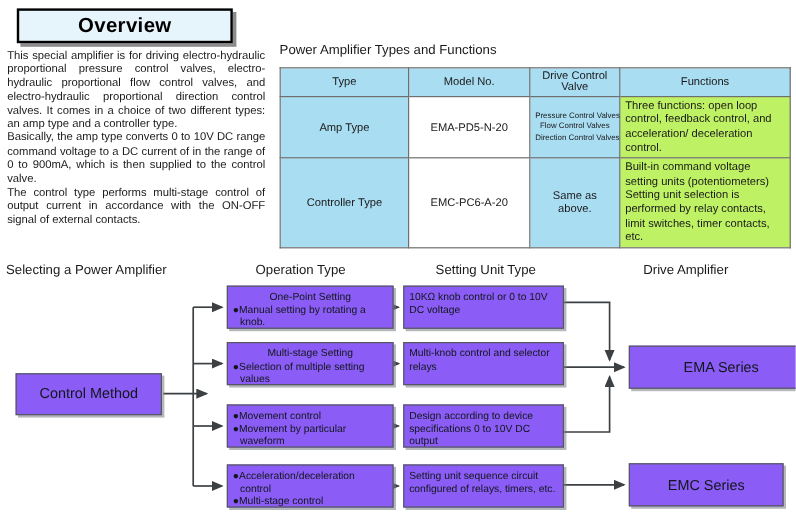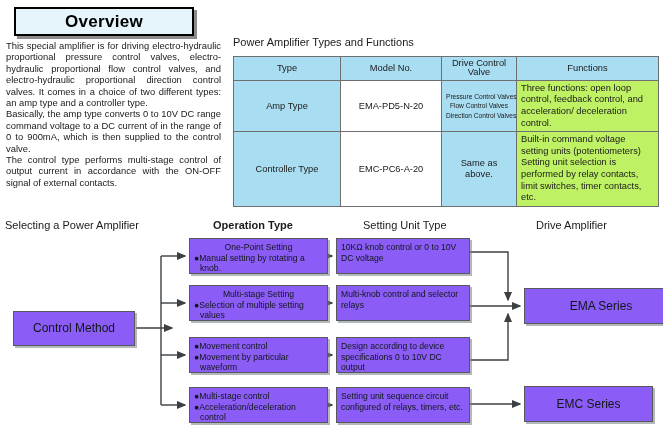--- a/index.html
+++ b/index.html
@@ -58,21 +58,21 @@
   }
   .c-type{width:98px;background:#a9ddf2;text-align:center;font-size:9.3px;}
   .c-model{width:92px;background:#ffffff;text-align:center;font-size:9.3px;}
   .c-valve{width:66px;background:#a9ddf2;text-align:center;font-size:6.6px;line-height:9.4px;}
   .c-func{background:#bef264;text-align:left;font-size:9.3px;line-height:11.6px;}
   .c-valve .vline{display:block;white-space:nowrap;}
 
   
   .col-head{font-size:11px;color:#1a1a1a;top:219px;}
   #head-select{left:5px;}
-  #head-operation{left:213px;font-weight:bold;}
+  #head-operation{left:213px;}
   #head-setting{left:363px;}
   #head-drive{left:536px;}
 
   
   .fbox{
     background:#8b5cf6;
     border:1px solid #55595c;
     box-shadow:2px 2px 0 rgba(120,125,130,.55);
     box-sizing:border-box;
     font-size:8.6px;
@@ -203,22 +203,22 @@
 </div>
 <div class="abs fbox" id="op-box-2">
   <span class="ctr">Multi-stage Setting</span>
   <span class="bullet">●Selection of multiple setting values</span>
 </div>
 <div class="abs fbox" id="op-box-3">
   <span class="bullet">●Movement control</span>
   <span class="bullet">●Movement by particular waveform</span>
 </div>
 <div class="abs fbox" id="op-box-4">
+  <span class="bullet">●Acceleration/deceleration control</span>
   <span class="bullet">●Multi-stage control</span>
-  <span class="bullet">●Acceleration/deceleration control</span>
 </div>
 
 <div class="abs fbox" id="set-box-1">10KΩ knob control or 0 to 10V DC voltage</div>
 <div class="abs fbox" id="set-box-2">Multi-knob control and selector relays</div>
 <div class="abs fbox" id="set-box-3">Design according to device specifications 0 to 10V DC output</div>
 <div class="abs fbox" id="set-box-4">Setting unit sequence circuit configured of relays, timers, etc.</div>
 
 <div class="abs fbox big" id="ema-box">
   <span>EMA Series</span>
 </div>

